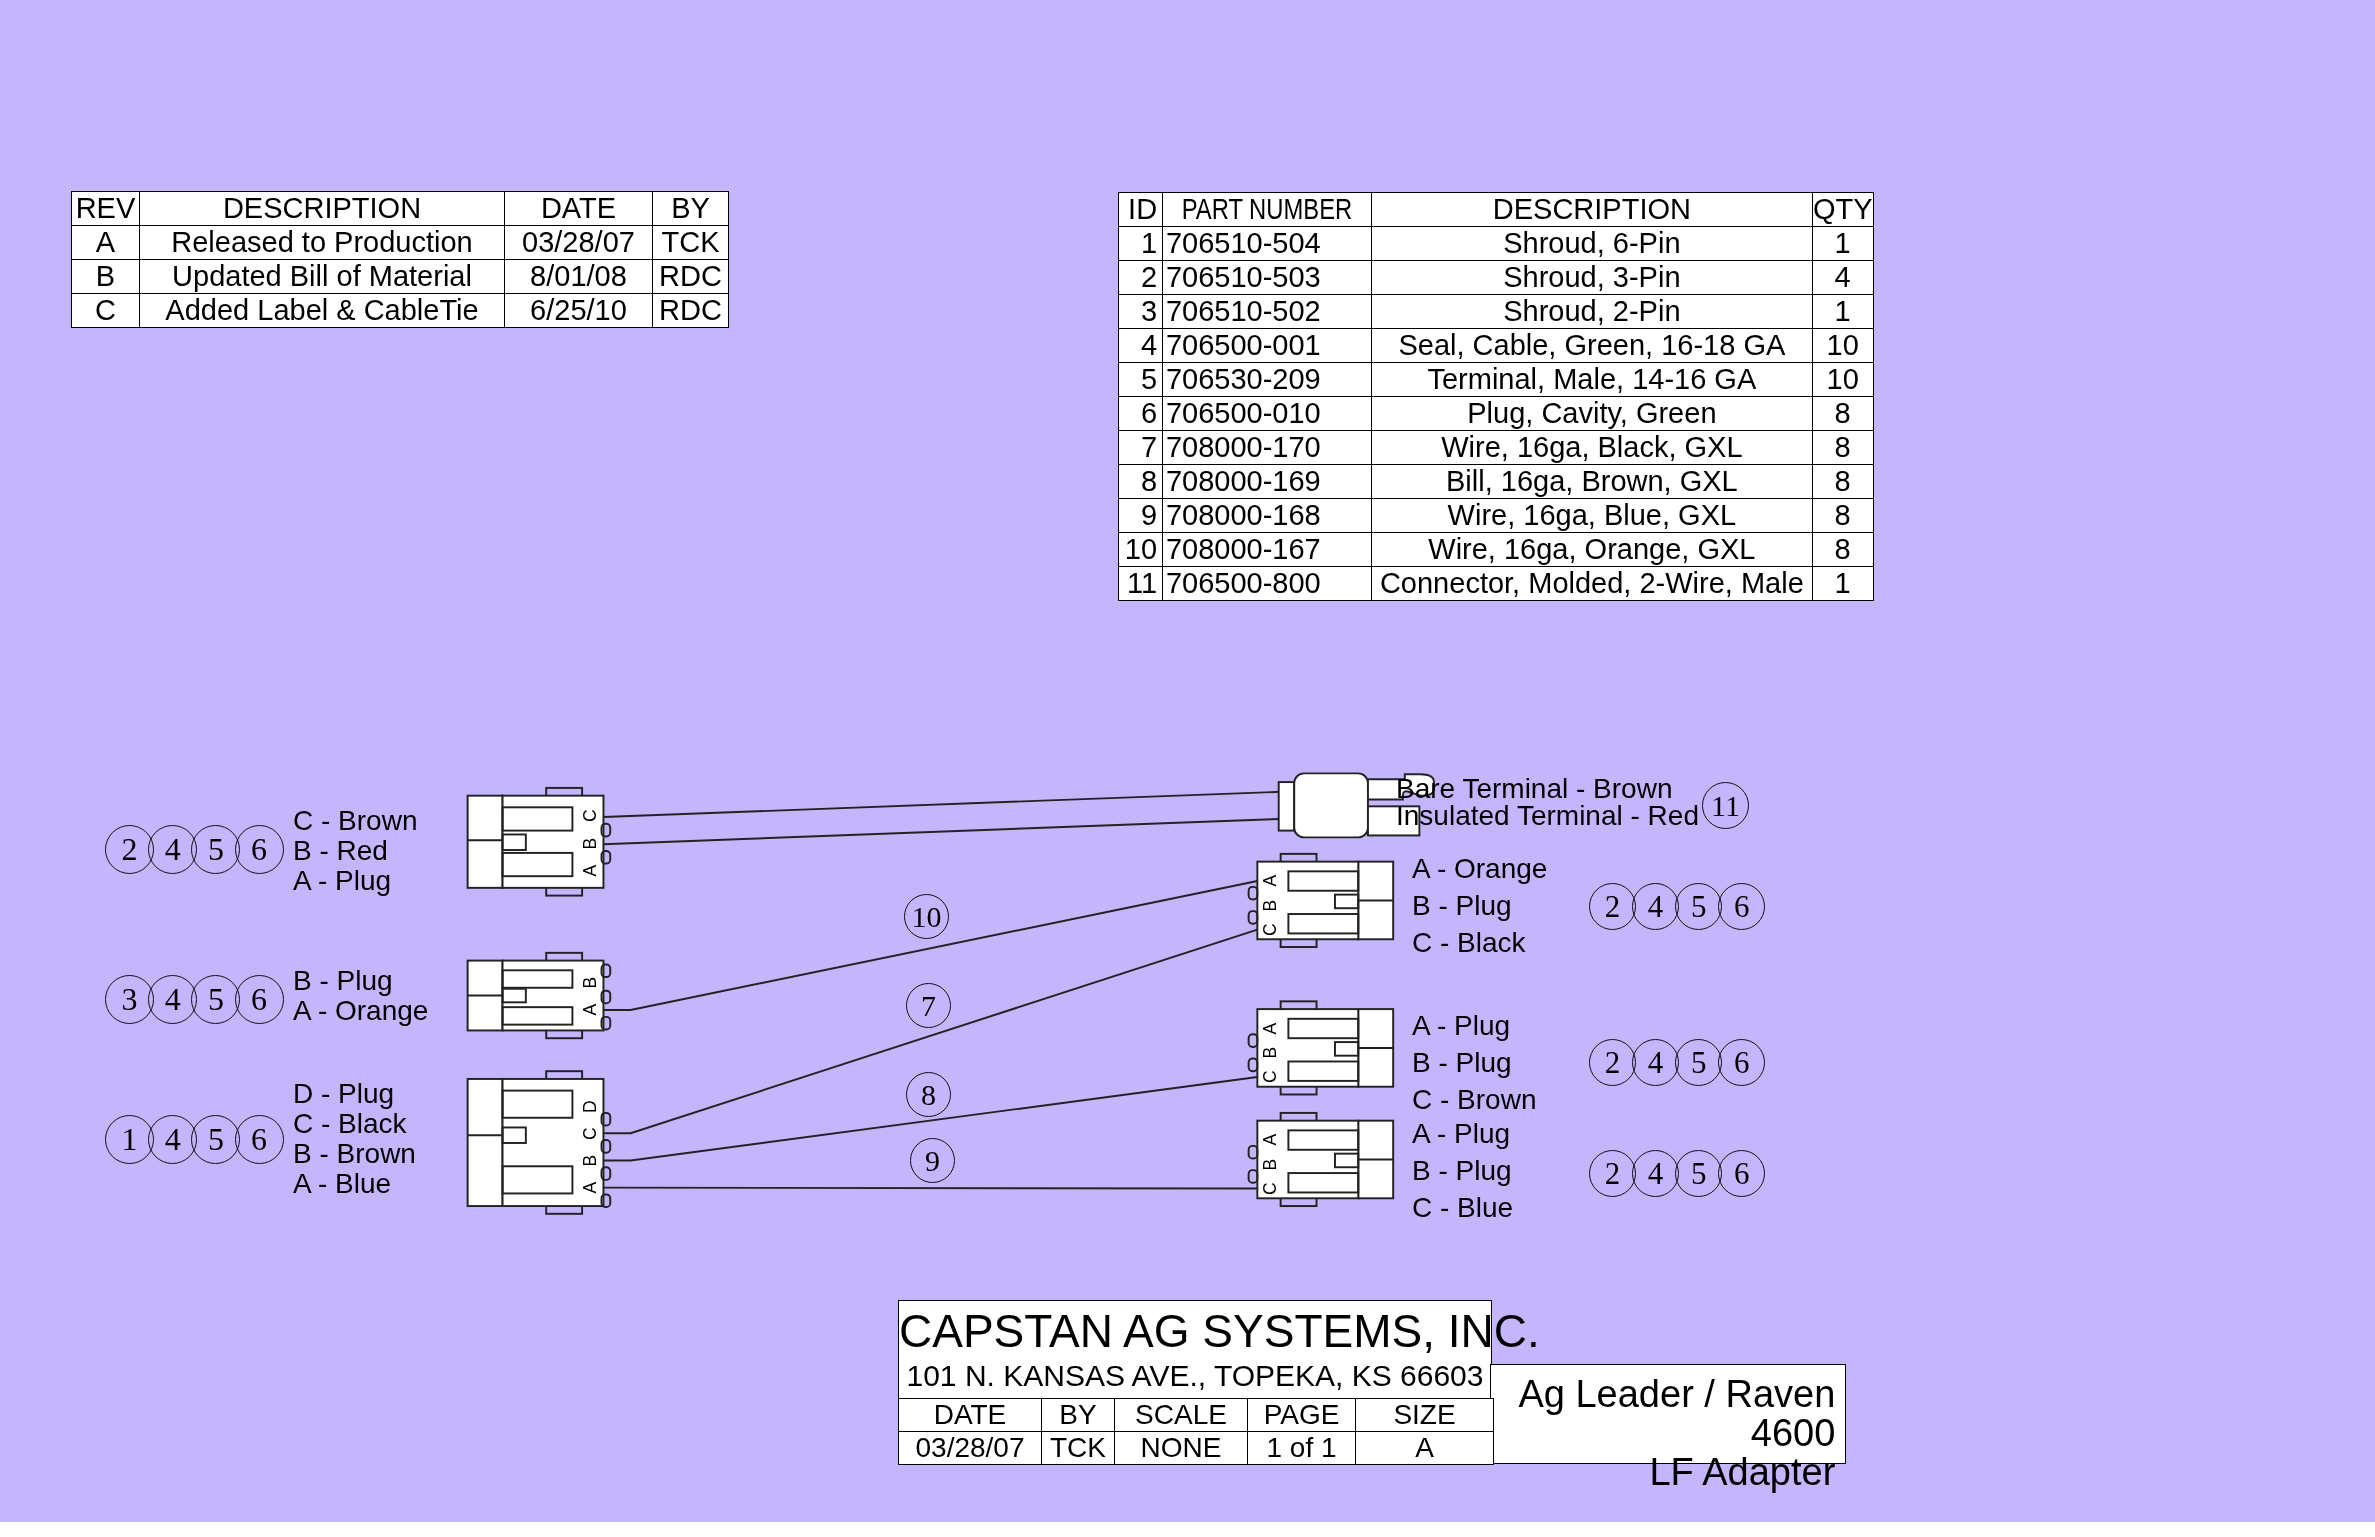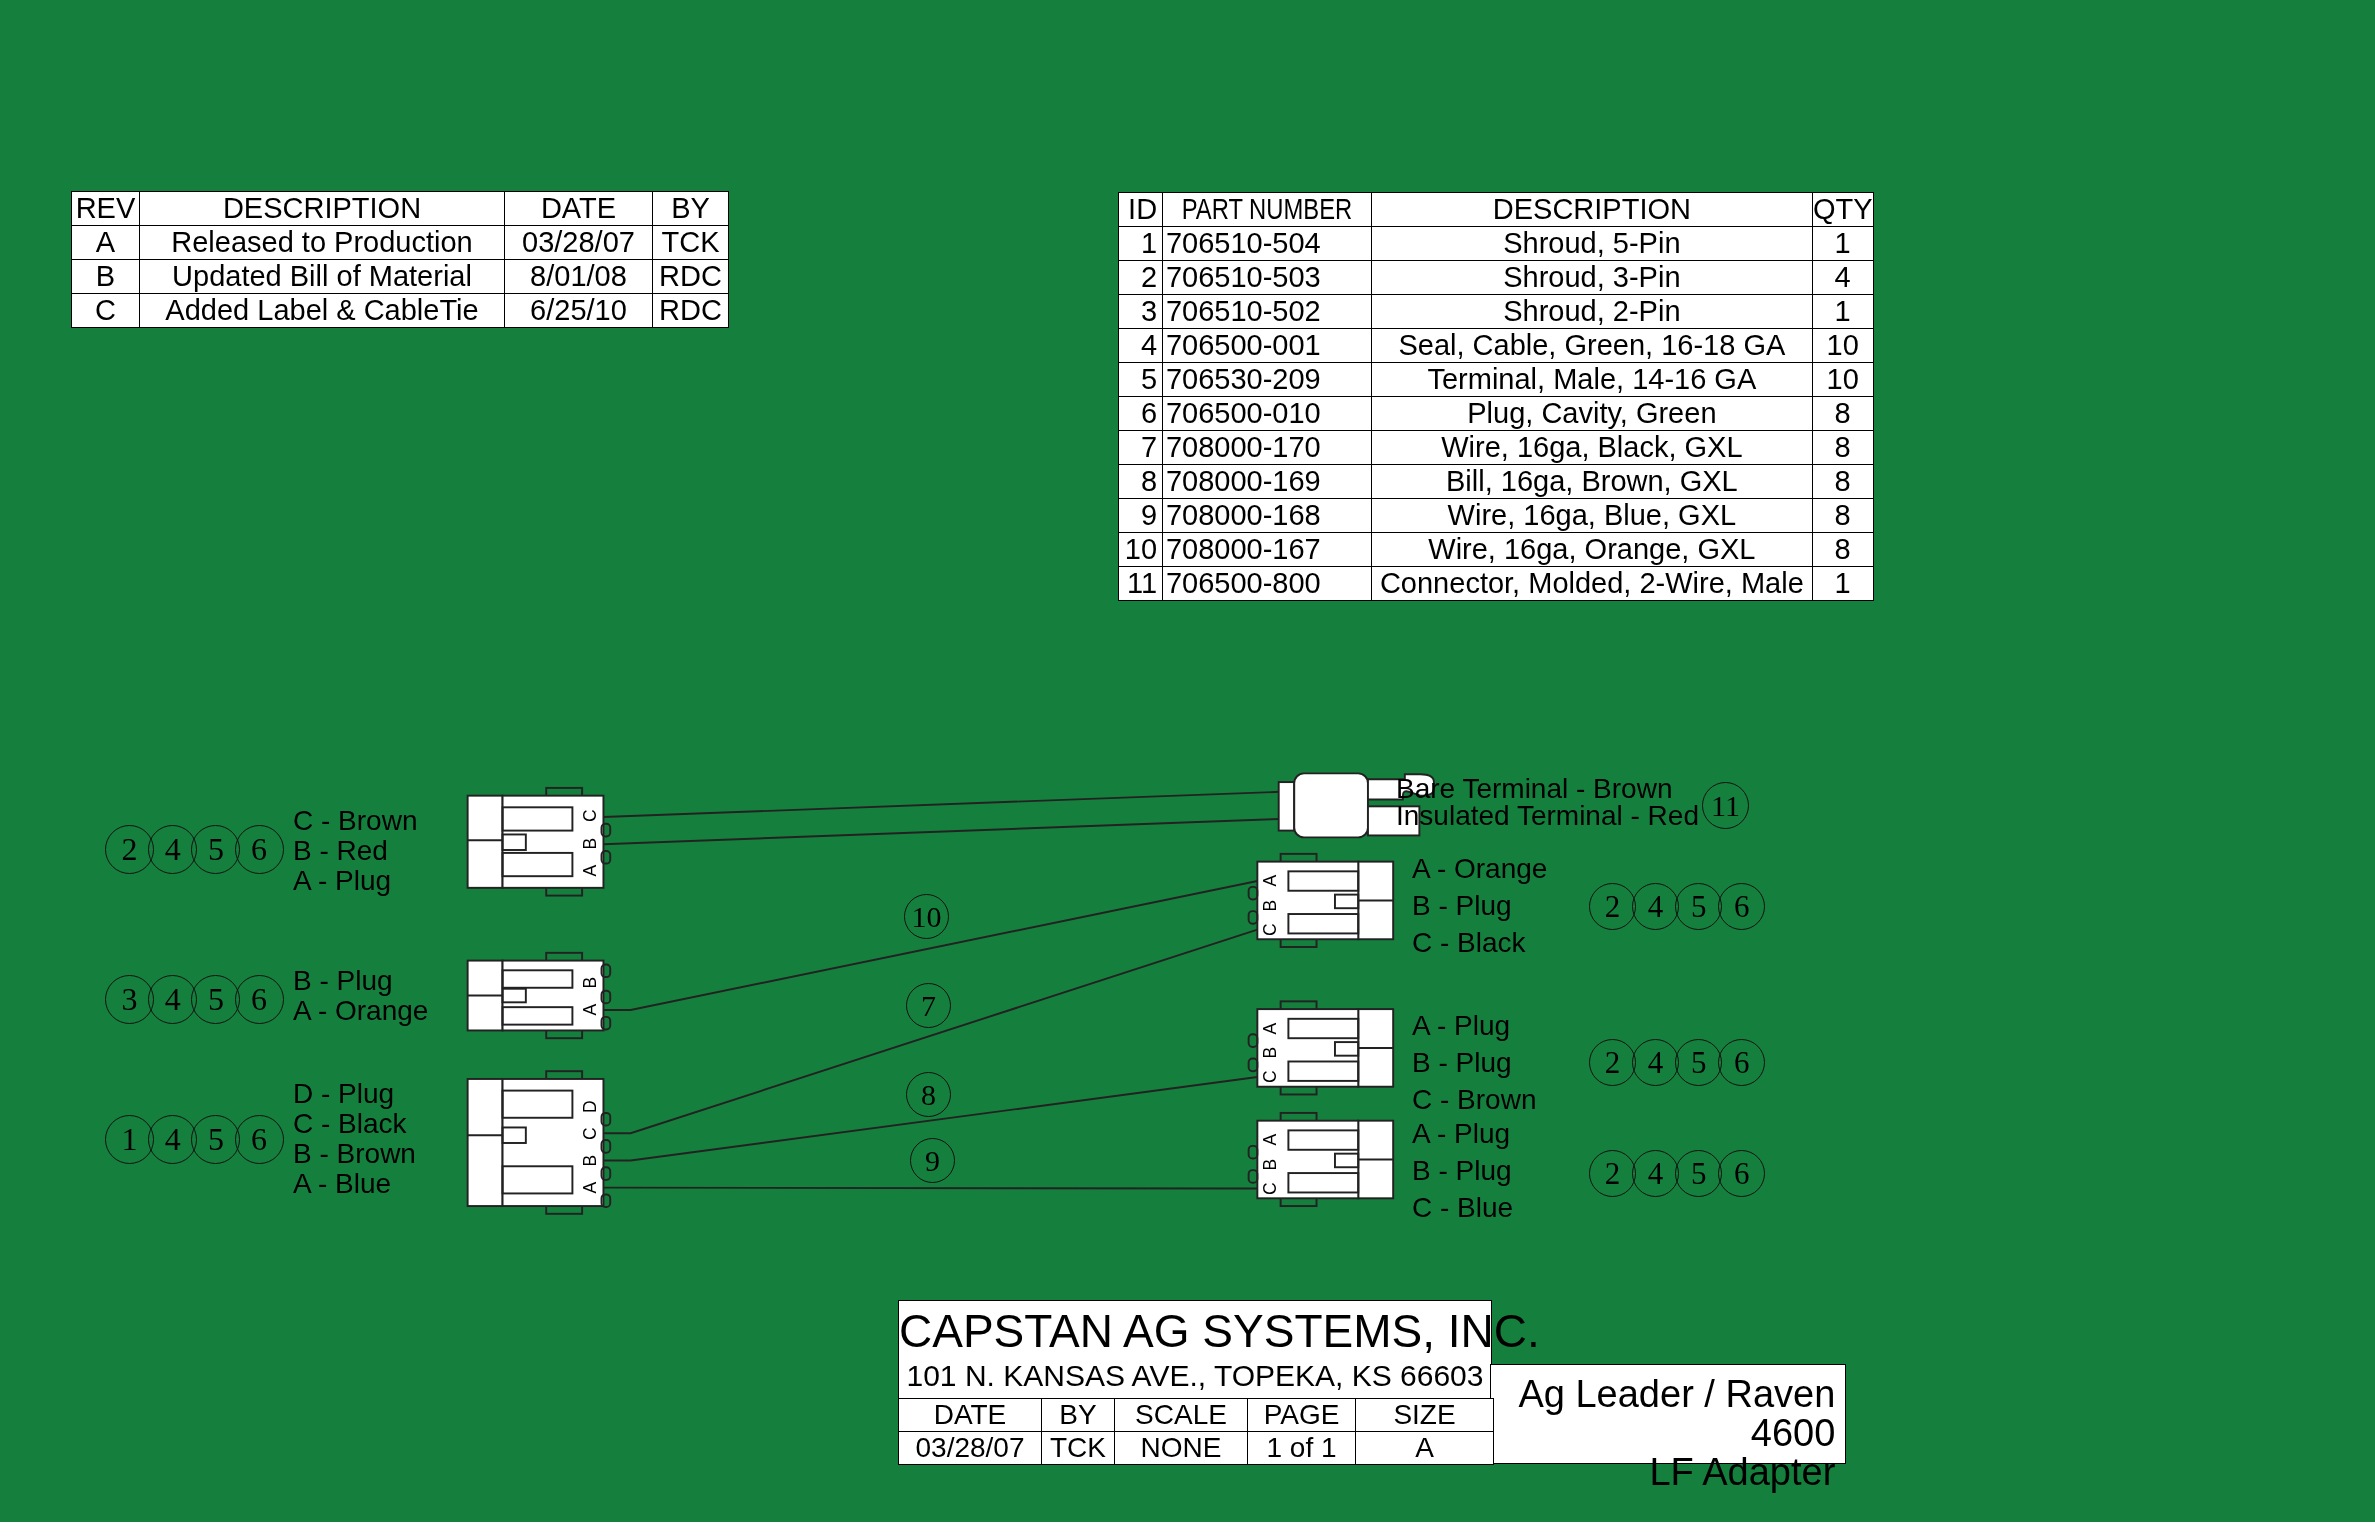--- a/index.html
+++ b/index.html
@@ -1,16 +1,16 @@
 <!DOCTYPE html>
 <html><head>
 <meta charset="utf-8">
 <style>
   html,body{margin:0;padding:0;background:#fff;}
-  .canvas{position:relative;width:2375px;height:1522px;background:#15803d;overflow:hidden;
+  .canvas{position:relative;width:2375px;height:1522px;background:#c4b5fd;overflow:hidden;
           font-family:"Liberation Sans","DejaVu Sans",sans-serif;color:#000;}
   table{position:absolute;border-collapse:collapse;table-layout:fixed;background:#fff;}
   th,td{border:1.9px solid #000;padding:0;font-weight:normal;text-align:center;
         white-space:nowrap;overflow:visible;}
   .rev{left:71px;top:191px;}
   .rev th,.rev td{height:32px;font-size:29px;}
   .parts{left:1118px;top:192px;}
   .parts th,.parts td{height:32px;font-size:29px;}
   .parts tr > *:first-child{text-align:right;padding-right:4.9px;}
   .parts tr > td:nth-child(2){text-align:left;padding-left:2.9px;}
@@ -196,21 +196,21 @@
       <th>ID</th>
       <th class="pn"><span class="squeeze">PART NUMBER</span></th>
       <th>DESCRIPTION</th>
       <th>QTY</th>
     </tr>
       </thead>
     <tbody>
         <tr>
           <td>1</td>
           <td>706510-504</td>
-          <td>Shroud, 5-Pin</td>
+          <td>Shroud, 6-Pin</td>
           <td>1</td>
         </tr>
         <tr>
           <td>2</td>
           <td>706510-503</td>
           <td>Shroud, 3-Pin</td>
           <td>4</td>
         </tr>
         <tr>
           <td>3</td>

